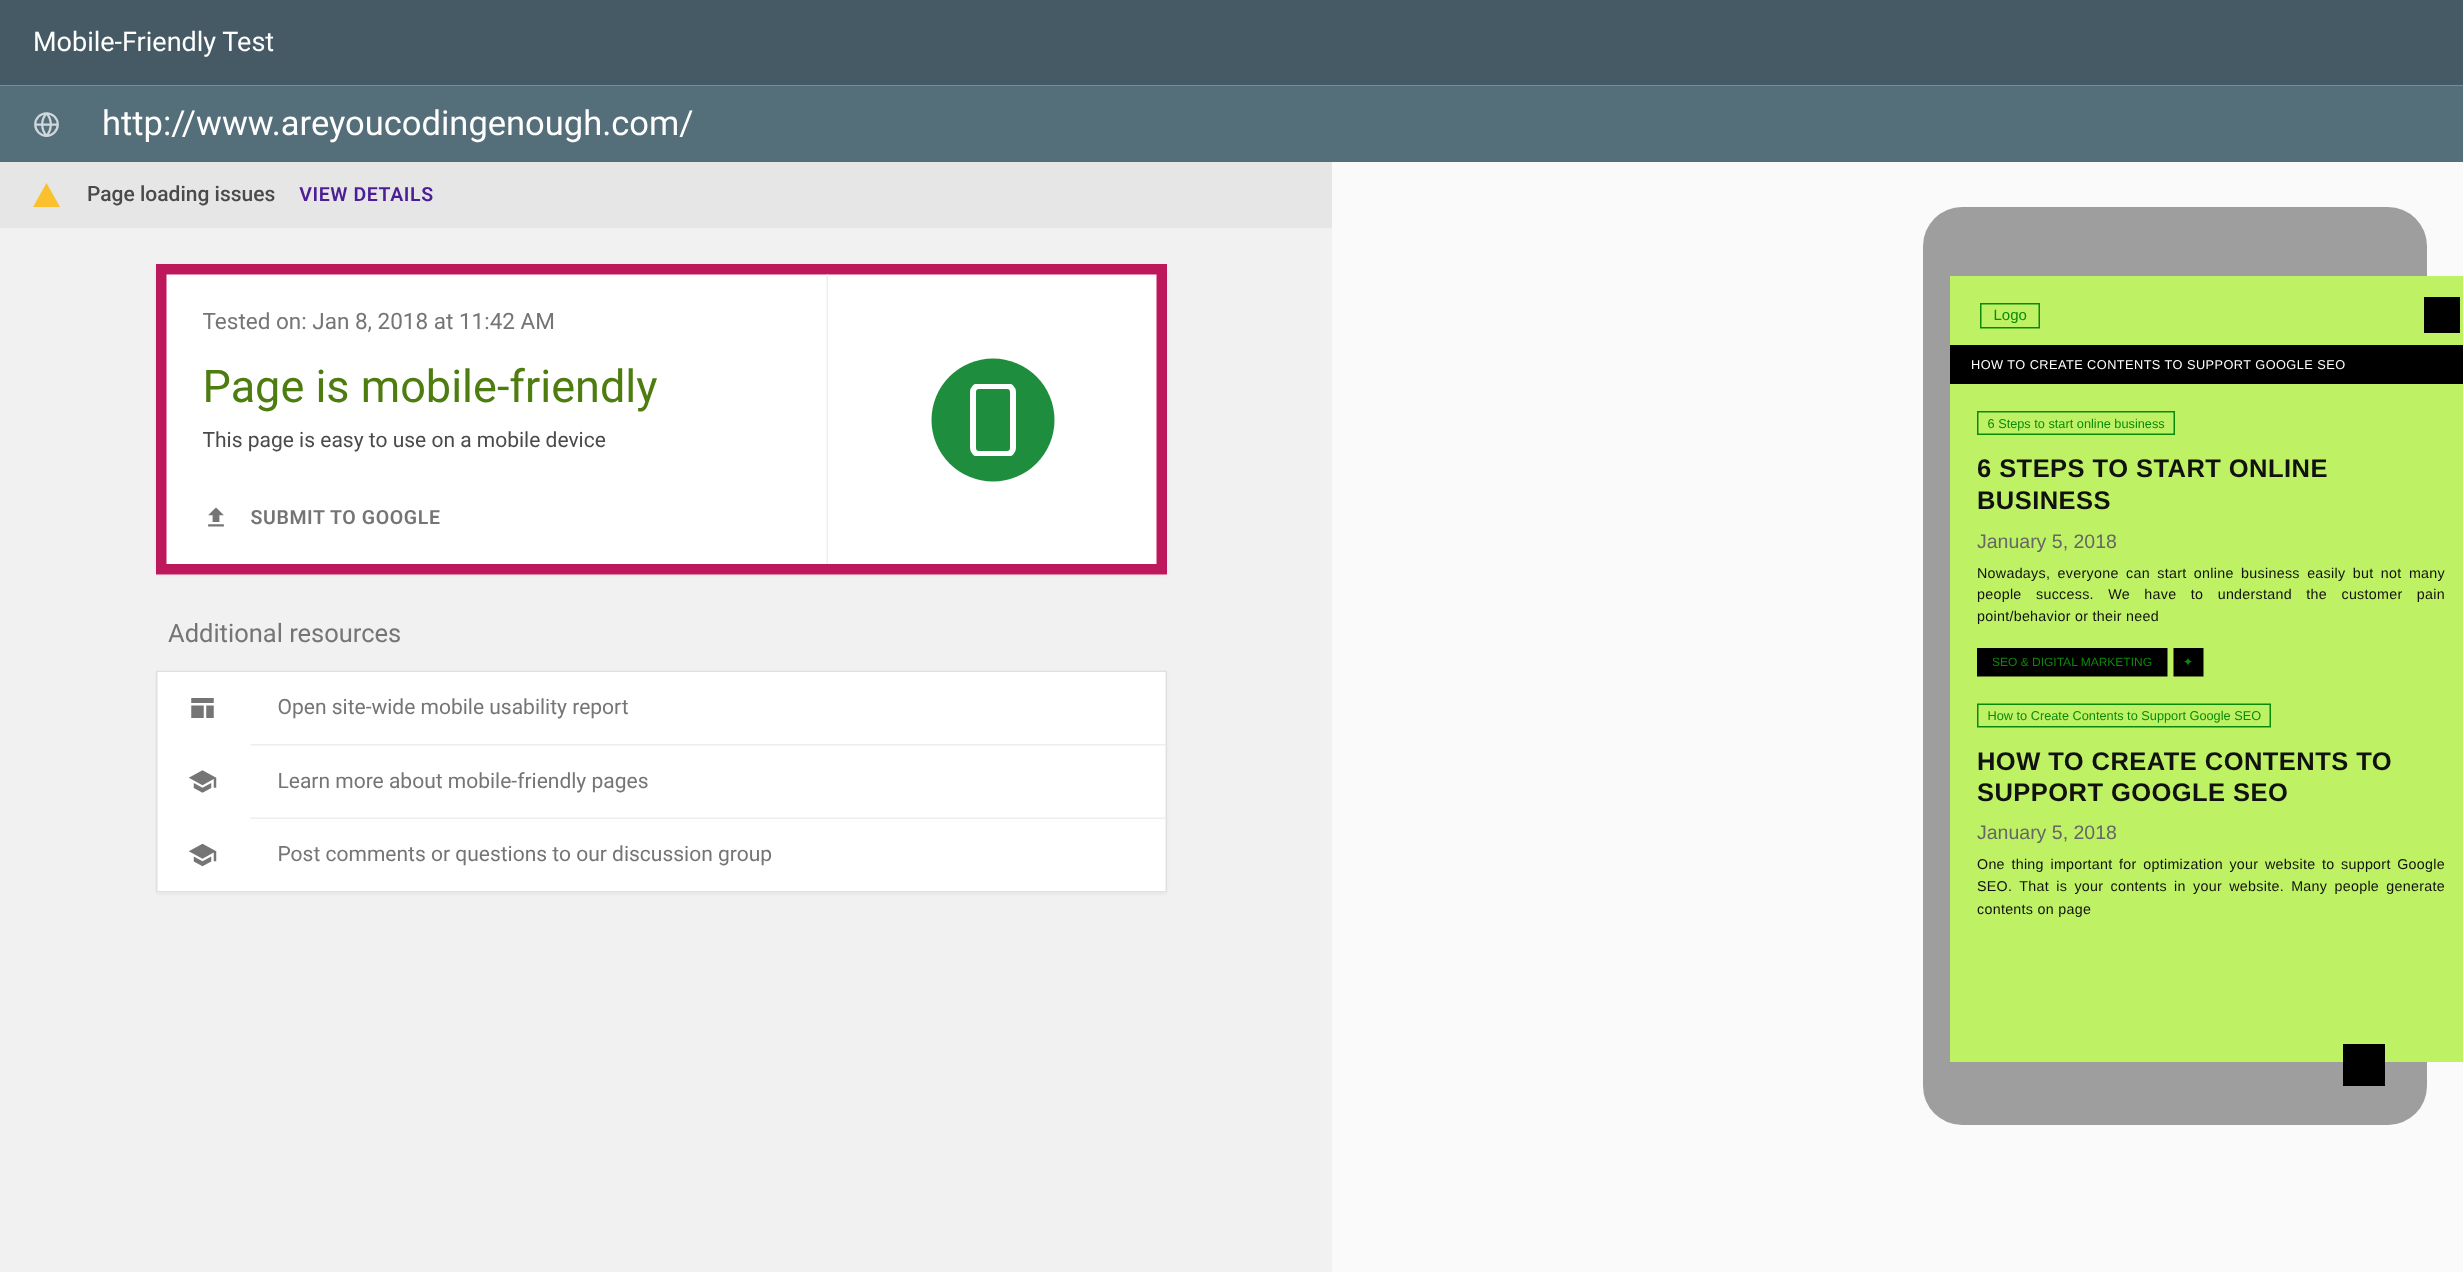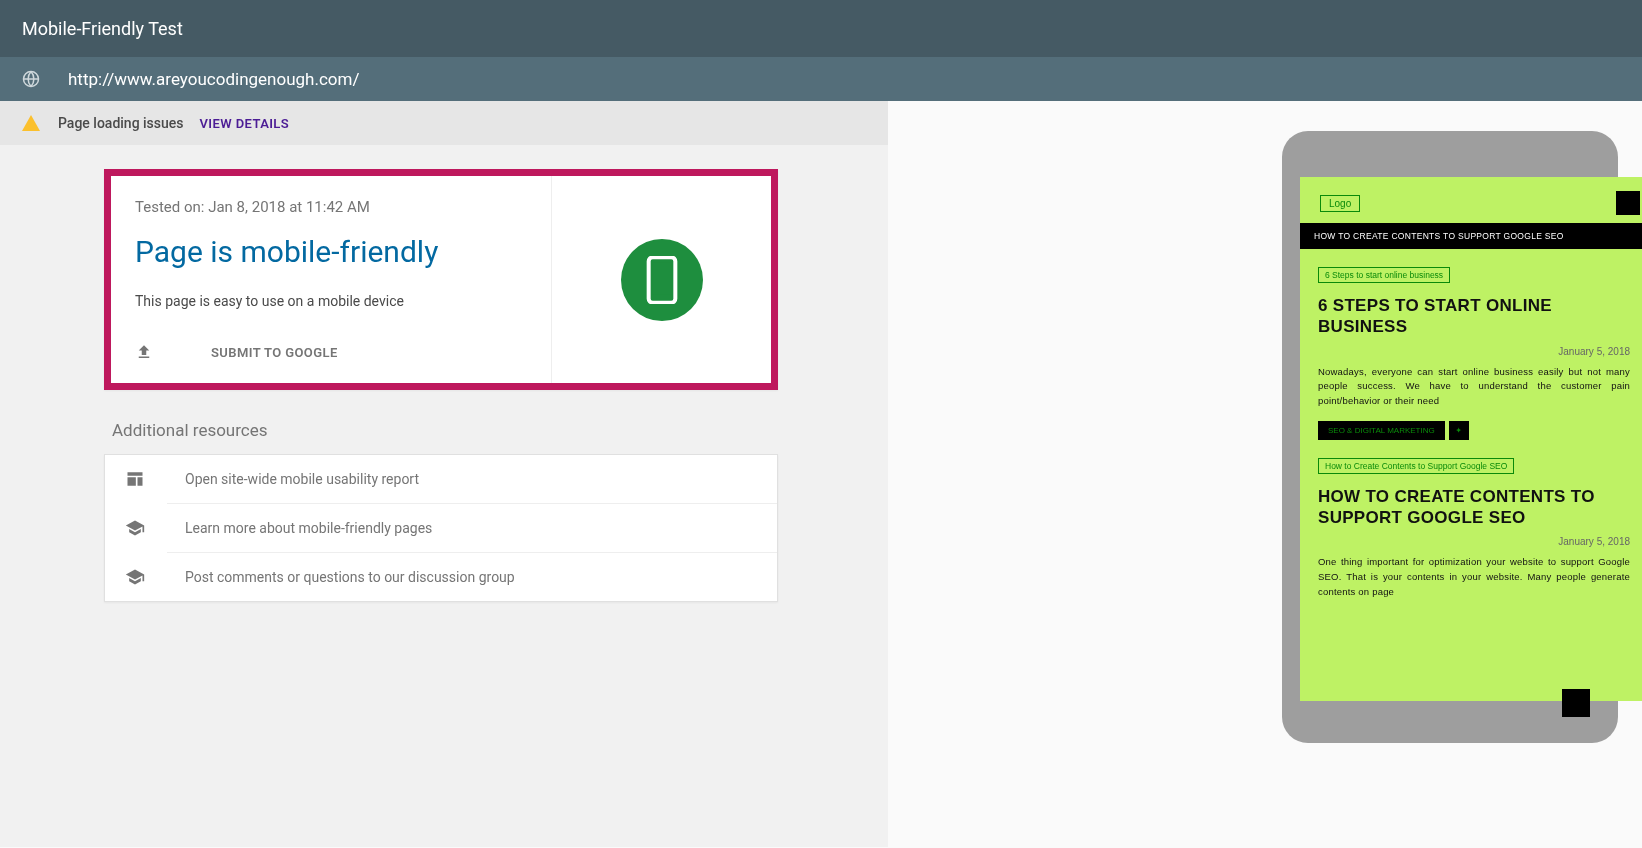--- a/index.html
+++ b/index.html
@@ -23,21 +23,21 @@
       display: flex;
       align-items: center;
       padding: 12px 22px;
     }
     .urlbar .globe {
       width: 18px; height: 18px; margin-right: 28px;
       color: #cfd8dc;
     }
     .urlbar .url {
       color: #fff;
-      font-size: 17px;
+      font-size: 23px;
     }
     
     .main {
       display: flex;
       height: calc(100% - 56px - 46px);
     }
     .left {
       width: 888px;
       background: #f1f1f1;
     }
@@ -73,26 +73,26 @@
     }
     .card-left { padding: 22px 24px; flex: 1; }
     .card-right {
       width: 220px;
       border-left: 1px solid #eee;
       display: flex;
       align-items: center;
       justify-content: center;
     }
     .tested { color: #757575; font-size: 15px; margin-bottom: 18px; }
-    .verdict { color: #0369a1; font-size: 30px; font-weight: 400; margin-bottom: 24px; }
+    .verdict { color: #4d7c0f; font-size: 30px; font-weight: 400; margin-bottom: 10px; }
     .verdict-sub { color: #4a4a4a; font-size: 14px; margin-bottom: 34px; }
     .submit {
       display: flex; align-items: center;
       color: #757575; font-size: 13px; font-weight: 600;
-      letter-spacing: .4px; cursor: pointer; gap: 44px;
+      letter-spacing: .4px; cursor: pointer;
     }
     .submit svg { margin-right: 14px; }
     .circle {
       width: 82px; height: 82px; border-radius: 50%;
       background: #1e8e3e;
       display: flex; align-items: center; justify-content: center;
     }
     
     .section-title { color: #757575; font-size: 17px; margin: 30px 0 14px 8px; }
     .list {
@@ -125,21 +125,21 @@
       font-size: 10px;
       color: #111;
     }
     .sc-top { display: flex; align-items: center; justify-content: space-between; padding: 14px 8px 8px 20px; }
     .logo { border: 1px solid #0a8a0a; color: #0a8a0a; padding: 2px 8px; font-size: 10px; }
     .burger { width: 24px; height: 24px; background: #000; }
     .sc-bar { background: #000; color: #fff; padding: 8px 14px; font-size: 8.5px; letter-spacing: .3px; }
     .post { padding: 18px 18px 0; }
     .tag { display: inline-block; border: 1px solid #0a8a0a; color: #0a8a0a; padding: 2px 6px; font-size: 8.5px; margin-bottom: 12px; }
     .ptitle { font-weight: 700; font-size: 17px; letter-spacing: .3px; line-height: 1.25; margin-bottom: 8px; font-family: Arial, sans-serif; }
-    .pdate { color: #666; font-size: 10px; margin-bottom: 8px; text-align: right; }
+    .pdate { color: #666; font-size: 13px; margin-bottom: 8px; }
     .pbody { font-size: 9.5px; line-height: 1.55; letter-spacing: .2px; text-align: justify; }
     .chips { margin-top: 12px; display: flex; gap: 4px; }
     .chip { background: #000; color: #0a8a0a; padding: 5px 10px; font-size: 8px; }
     .chip.sq { width: 20px; display: flex; align-items: center; justify-content: center; padding: 5px 0; }
     .totop { position: absolute; right: 28px; bottom: 26px; width: 28px; height: 28px; background: #000; }
   </style>
 </head>
 <body>
 
 <div class="topbar">

